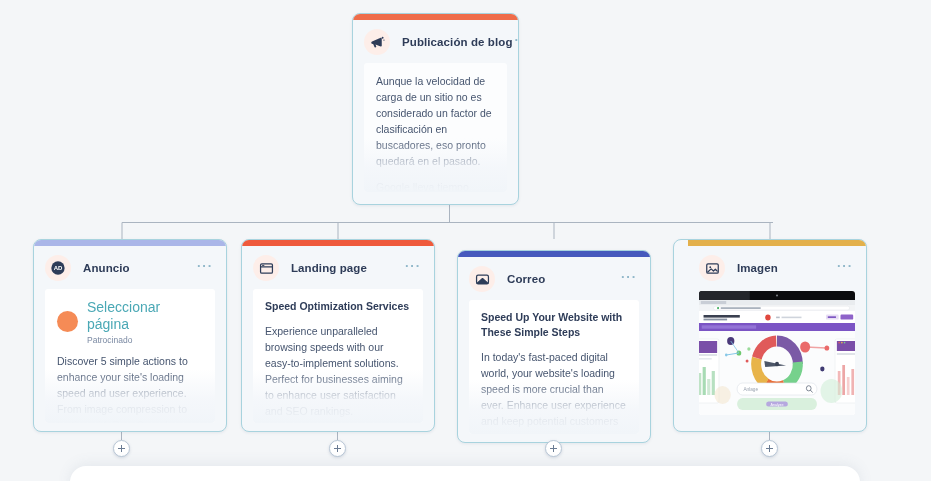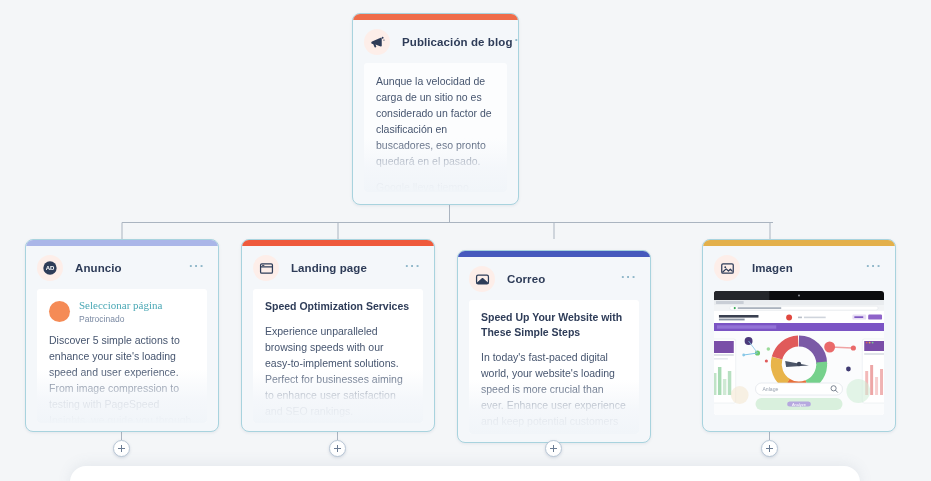--- a/index.html
+++ b/index.html
@@ -142,49 +142,48 @@
     height: 118px;
     background: #fcfdfe;
   }
 
   
   .child {
     top: 239px;
     width: 194px;
     height: 193px;
   }
-  #card-ad      { left: 25px;  }
+  #card-ad      { left: 33px;  }
   #card-landing { left: 241px; }
   #card-email   { left: 457px; margin-top: 11px; }
-  #card-image   { left: 702px; }
+  #card-image   { left: 673px; padding-left: 14px; }
   .child .card-body {
     height: 124px;
     padding-top: 10px;
   }
 
   
   .ad-profile {
     display: flex;
     align-items: center;
     margin-bottom: 9px;
   }
   .ad-avatar {
     width: 21px;
     height: 21px;
     border-radius: 50%;
     background: #f58b56;
     flex: 0 0 auto;
   }
   .ad-names { margin-left: 9px; }
   .ad-page {
-    font-size: 11px;
+    font-size: 14px;
     color: #4aa8b5;
     font-weight: normal;
     line-height: 1.2;
-    font-family: Liberation Serif, serif;
   }
   .ad-sponsored {
     font-size: 8.5px;
     color: #7b8aa3;
     margin-top: 2px;
     line-height: 1.2;
   }
 
   
   #card-image .card-body {

